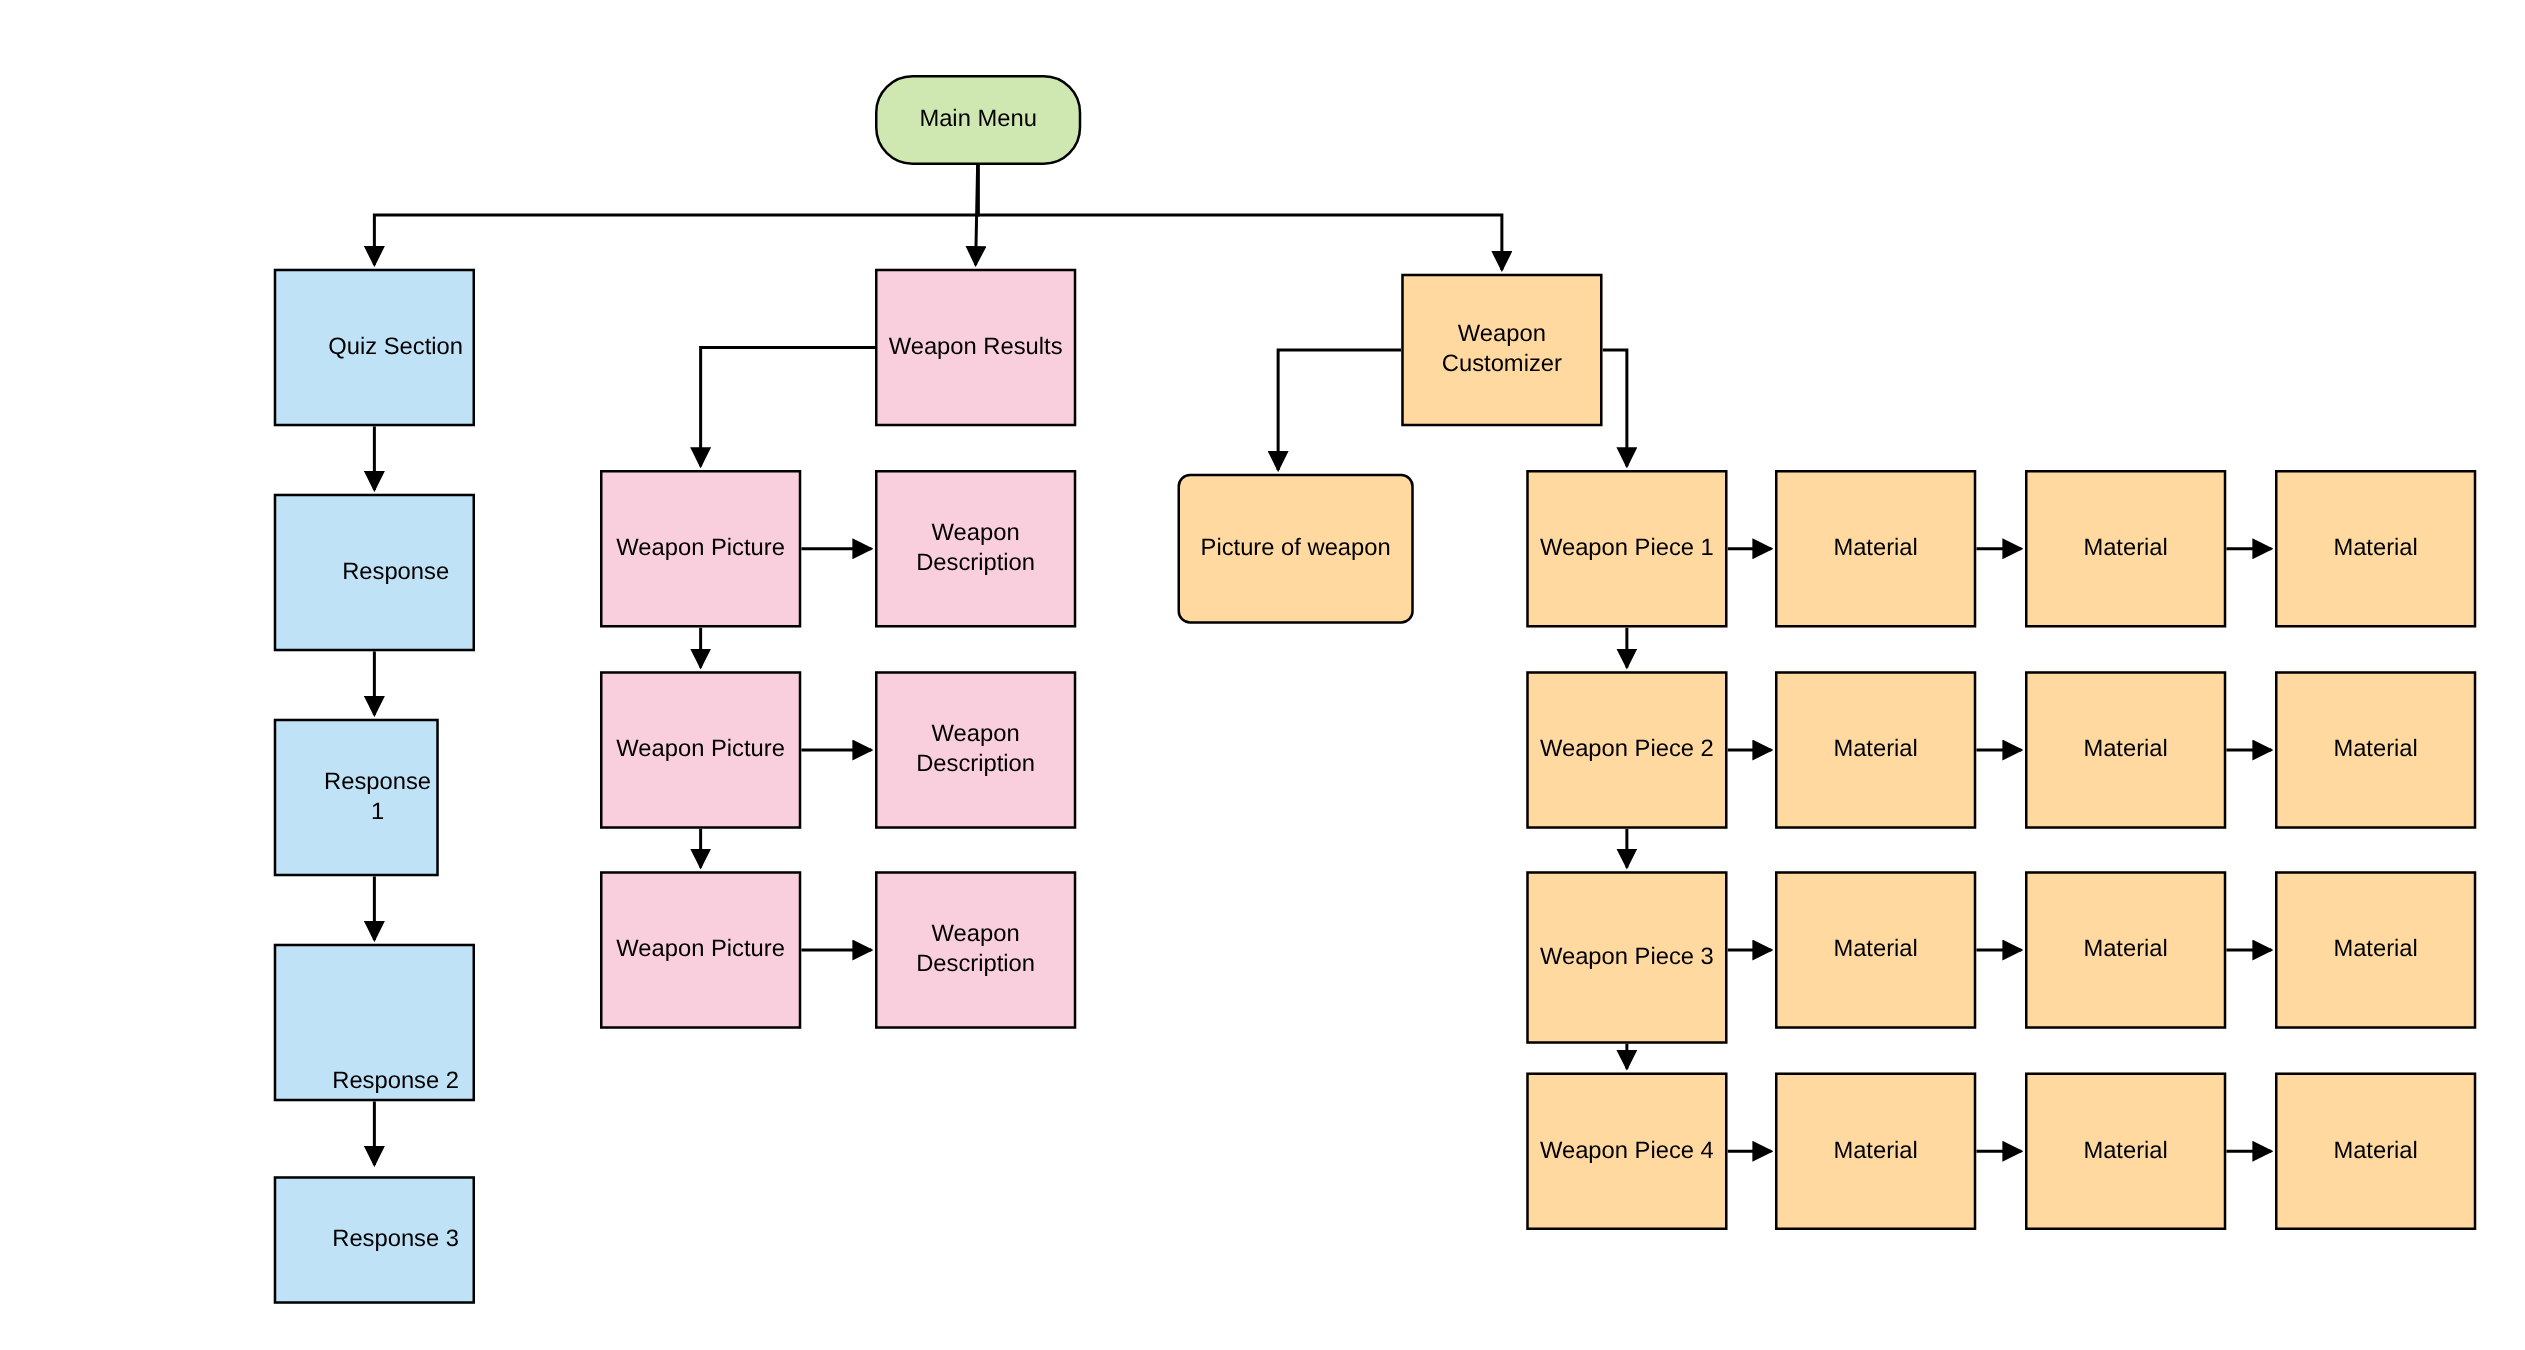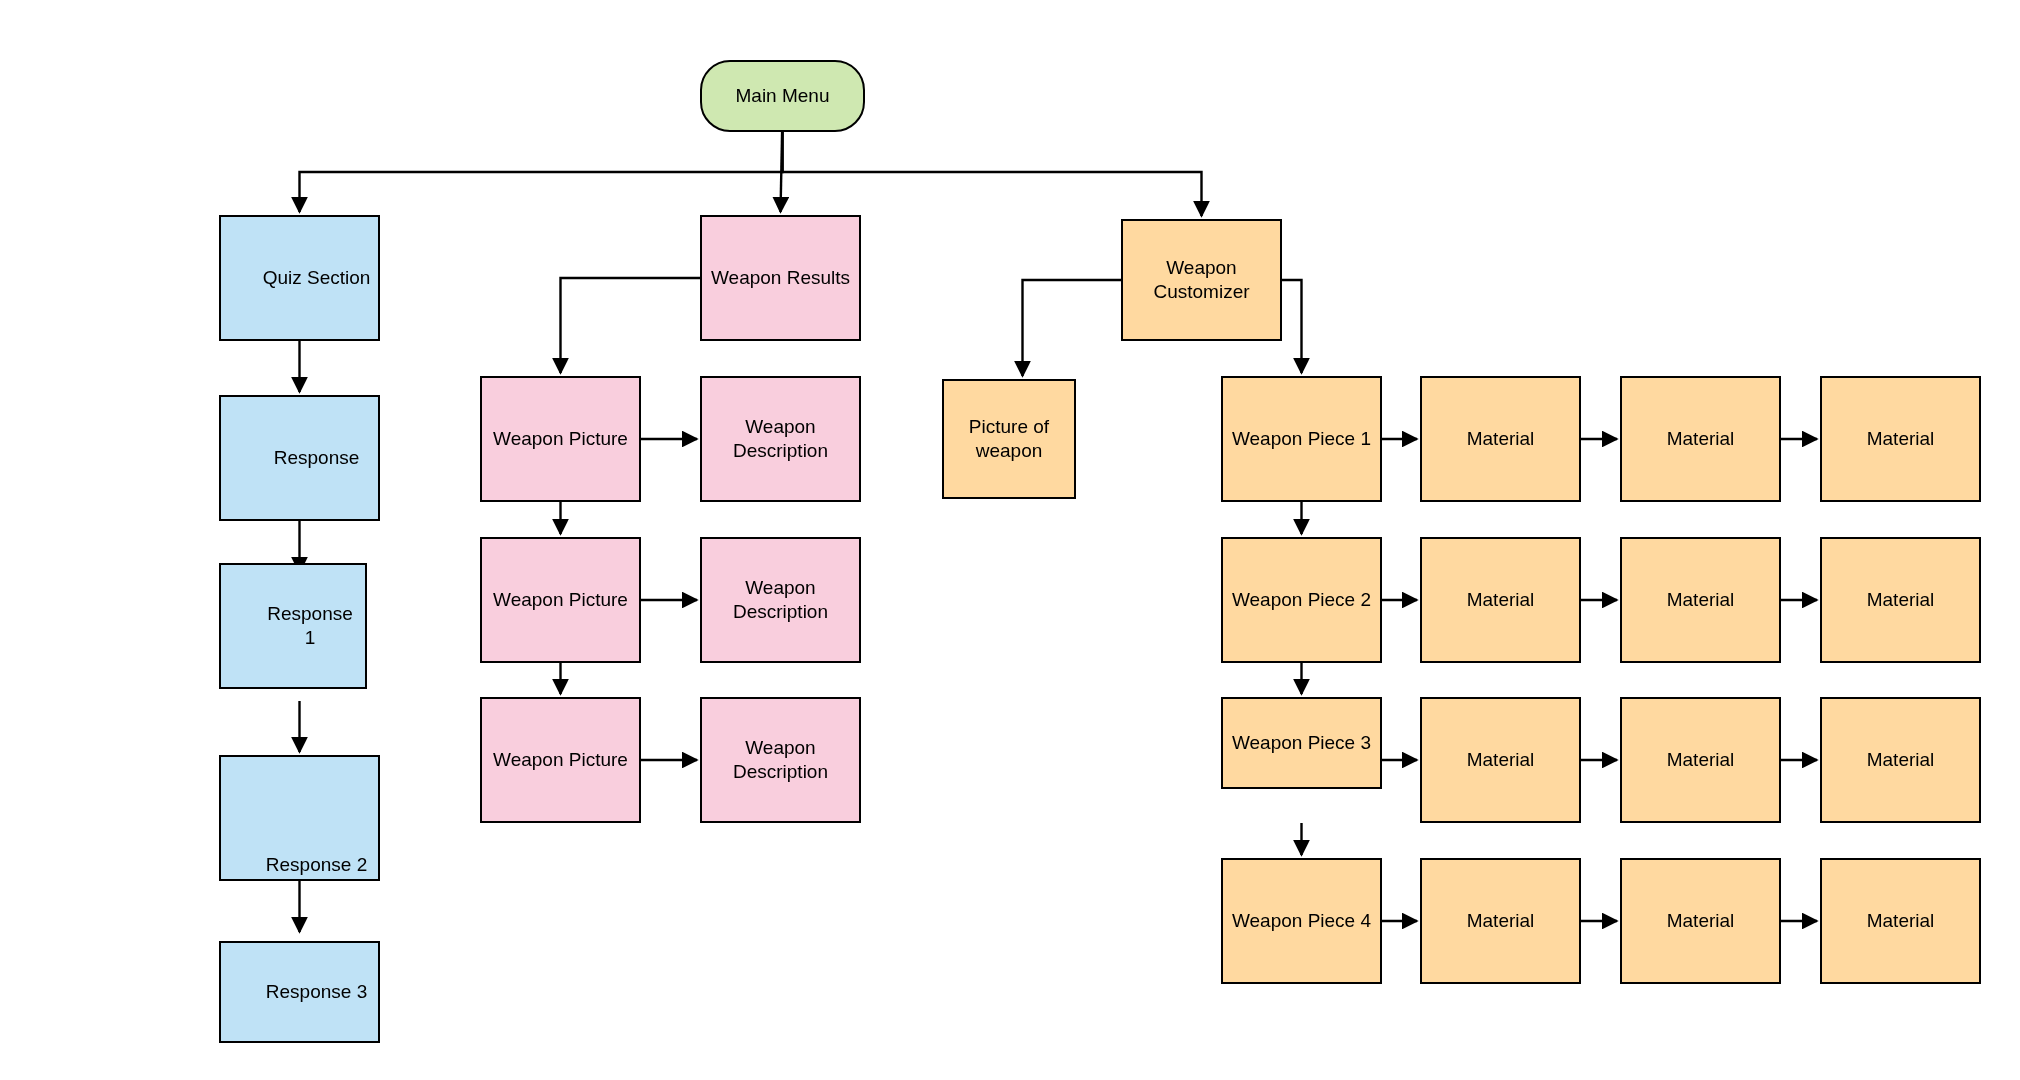--- a/index.html
+++ b/index.html
@@ -89,45 +89,45 @@
         <path d="M 1301.5 823 L 1301.5 855" marker-end="url(#arrow)"></path>
         <path d="M 1382 921 L 1417 921" marker-end="url(#arrow)"></path>
         <path d="M 1581 921 L 1617 921" marker-end="url(#arrow)"></path>
         <path d="M 1781 921 L 1817 921" marker-end="url(#arrow)"></path>
       </g>
   </svg>
   <div id="node-layer">
       <div class="node green rounded" style="left: 700px; top: 40px; width: 165px; height: 72px;"><span class="node-label">Main Menu</span></div>
       <div class="node blue" style="left: 219px; top: 215px; width: 161px; height: 126px;"><span class="node-label">Quiz Section</span></div>
       <div class="node blue" style="left: 219px; top: 395px; width: 161px; height: 126px;"><span class="node-label">Response</span></div>
-      <div class="node blue" style="left: 219px; top: 563px; width: 148px; height: 126px;"><span class="node-label">Response 1</span></div>
+      <div class="node blue" style="left: 219px; top: 575px; width: 132px; height: 126px;"><span class="node-label">Response 1</span></div>
       <div class="node blue" style="left: 219px; top: 755px; width: 161px; height: 126px; align-items: flex-end;"><span class="node-label">Response 2</span></div>
       <div class="node blue" style="left: 219px; top: 941px; width: 161px; height: 102px; justify-content: center;"><span class="node-label">Response 3</span></div>
       <div class="node pink" style="left: 700px; top: 215px; width: 161px; height: 126px;"><span class="node-label">Weapon Results</span></div>
       <div class="node pink" style="left: 480px; top: 376px; width: 161px; height: 126px;"><span class="node-label">Weapon Picture</span></div>
       <div class="node pink" style="left: 700px; top: 376px; width: 161px; height: 126px;"><span class="node-label">Weapon
 Description</span></div>
       <div class="node pink" style="left: 480px; top: 537px; width: 161px; height: 126px;"><span class="node-label">Weapon Picture</span></div>
       <div class="node pink" style="left: 700px; top: 537px; width: 161px; height: 126px;"><span class="node-label">Weapon
 Description</span></div>
       <div class="node pink" style="left: 480px; top: 697px; width: 161px; height: 126px;"><span class="node-label">Weapon Picture</span></div>
       <div class="node pink" style="left: 700px; top: 697px; width: 161px; height: 126px;"><span class="node-label">Weapon
 Description</span></div>
       <div class="node orange" style="left: 1121px; top: 219px; width: 161px; height: 122px;"><span class="node-label">Weapon
 Customizer</span></div>
-      <div class="node orange" style="left: 942px; top: 379px; width: 134px; height: 120px;"><span class="node-label">Picture of weapon</span></div>
+      <div class="node orange" style="left: 942px; top: 379px; width: 189px; height: 120px; border-radius: 10px;"><span class="node-label">Picture of weapon</span></div>
       <div class="node orange" style="left: 1221px; top: 376px; width: 161px; height: 126px; text-align: right;"><span class="node-label">Weapon Piece 1</span></div>
       <div class="node orange" style="left: 1420px; top: 376px; width: 161px; height: 126px;"><span class="node-label">Material</span></div>
       <div class="node orange" style="left: 1620px; top: 376px; width: 161px; height: 126px;"><span class="node-label">Material</span></div>
       <div class="node orange" style="left: 1820px; top: 376px; width: 161px; height: 126px;"><span class="node-label">Material</span></div>
       <div class="node orange" style="left: 1221px; top: 537px; width: 161px; height: 126px;"><span class="node-label">Weapon Piece 2</span></div>
       <div class="node orange" style="left: 1420px; top: 537px; width: 161px; height: 126px;"><span class="node-label">Material</span></div>
       <div class="node orange" style="left: 1620px; top: 537px; width: 161px; height: 126px;"><span class="node-label">Material</span></div>
       <div class="node orange" style="left: 1820px; top: 537px; width: 161px; height: 126px;"><span class="node-label">Material</span></div>
-      <div class="node orange" style="left: 1221px; top: 697px; width: 161px; height: 92px;"><span class="node-label">Weapon Piece 3</span></div>
+      <div class="node orange" style="left: 1221px; top: 697px; width: 161px; height: 138px;"><span class="node-label">Weapon Piece 3</span></div>
       <div class="node orange" style="left: 1420px; top: 697px; width: 161px; height: 126px;"><span class="node-label">Material</span></div>
       <div class="node orange" style="left: 1620px; top: 697px; width: 161px; height: 126px;"><span class="node-label">Material</span></div>
       <div class="node orange" style="left: 1820px; top: 697px; width: 161px; height: 126px;"><span class="node-label">Material</span></div>
       <div class="node orange" style="left: 1221px; top: 858px; width: 161px; height: 126px;"><span class="node-label">Weapon Piece 4</span></div>
       <div class="node orange" style="left: 1420px; top: 858px; width: 161px; height: 126px;"><span class="node-label">Material</span></div>
       <div class="node orange" style="left: 1620px; top: 858px; width: 161px; height: 126px;"><span class="node-label">Material</span></div>
       <div class="node orange" style="left: 1820px; top: 858px; width: 161px; height: 126px;"><span class="node-label">Material</span></div>
     </div>
 </div>
 

